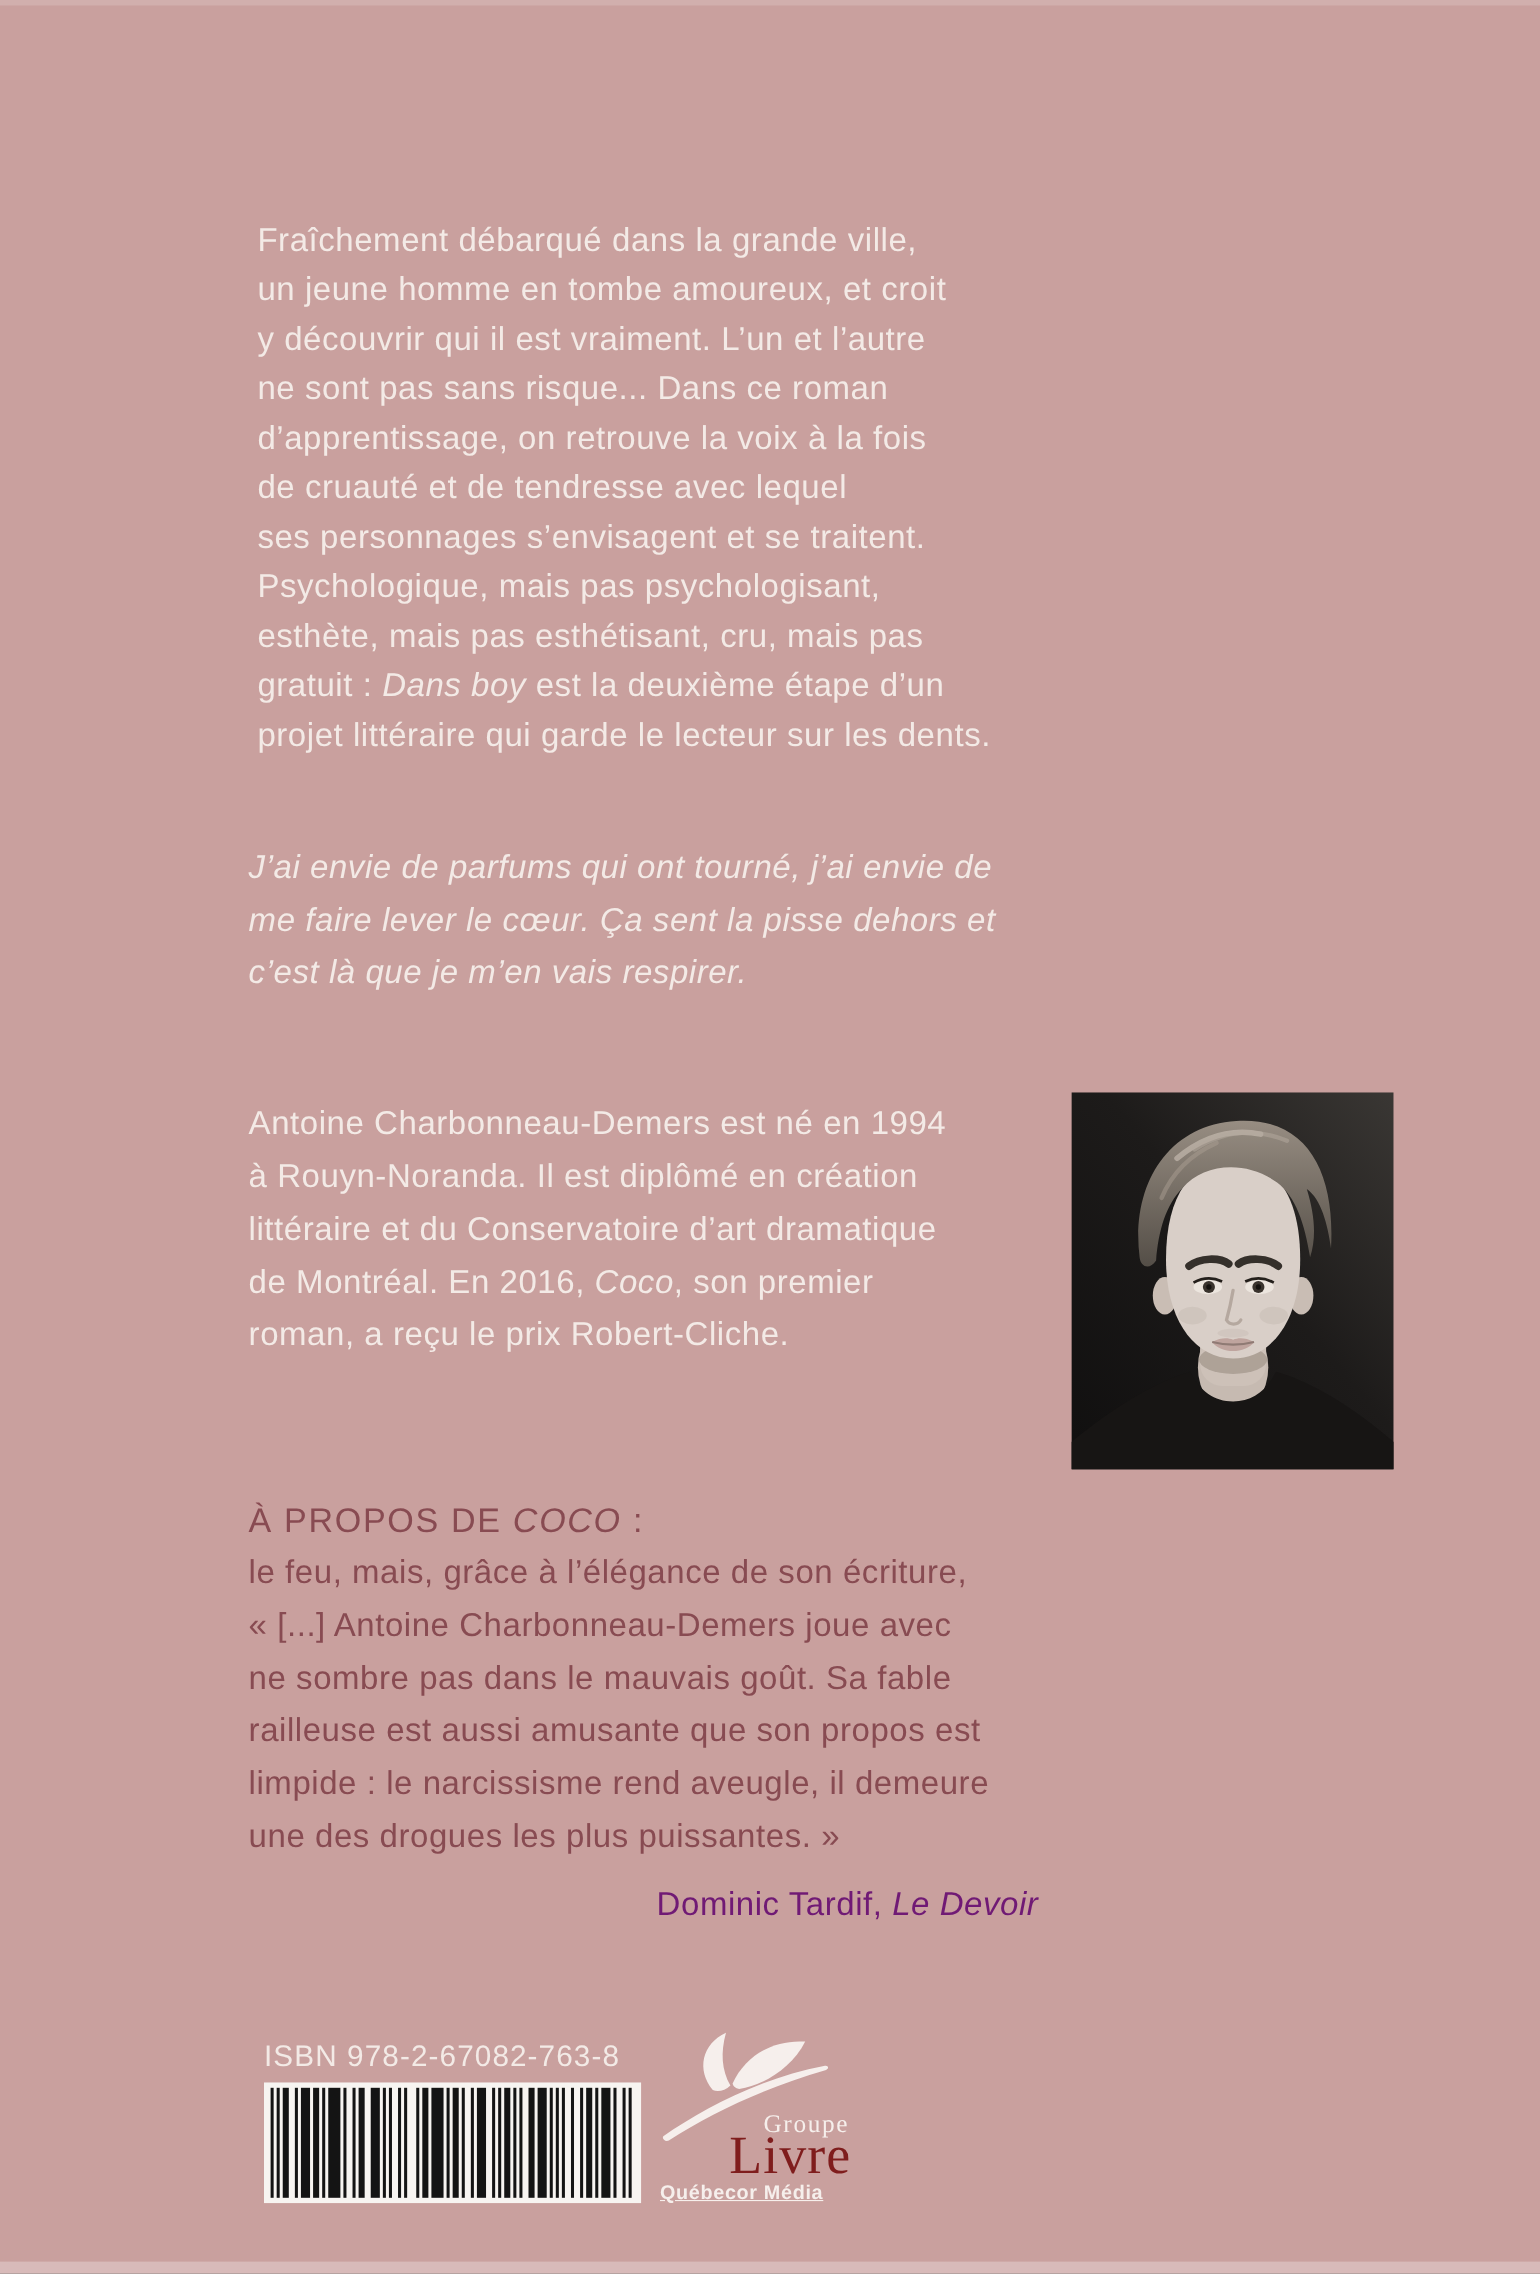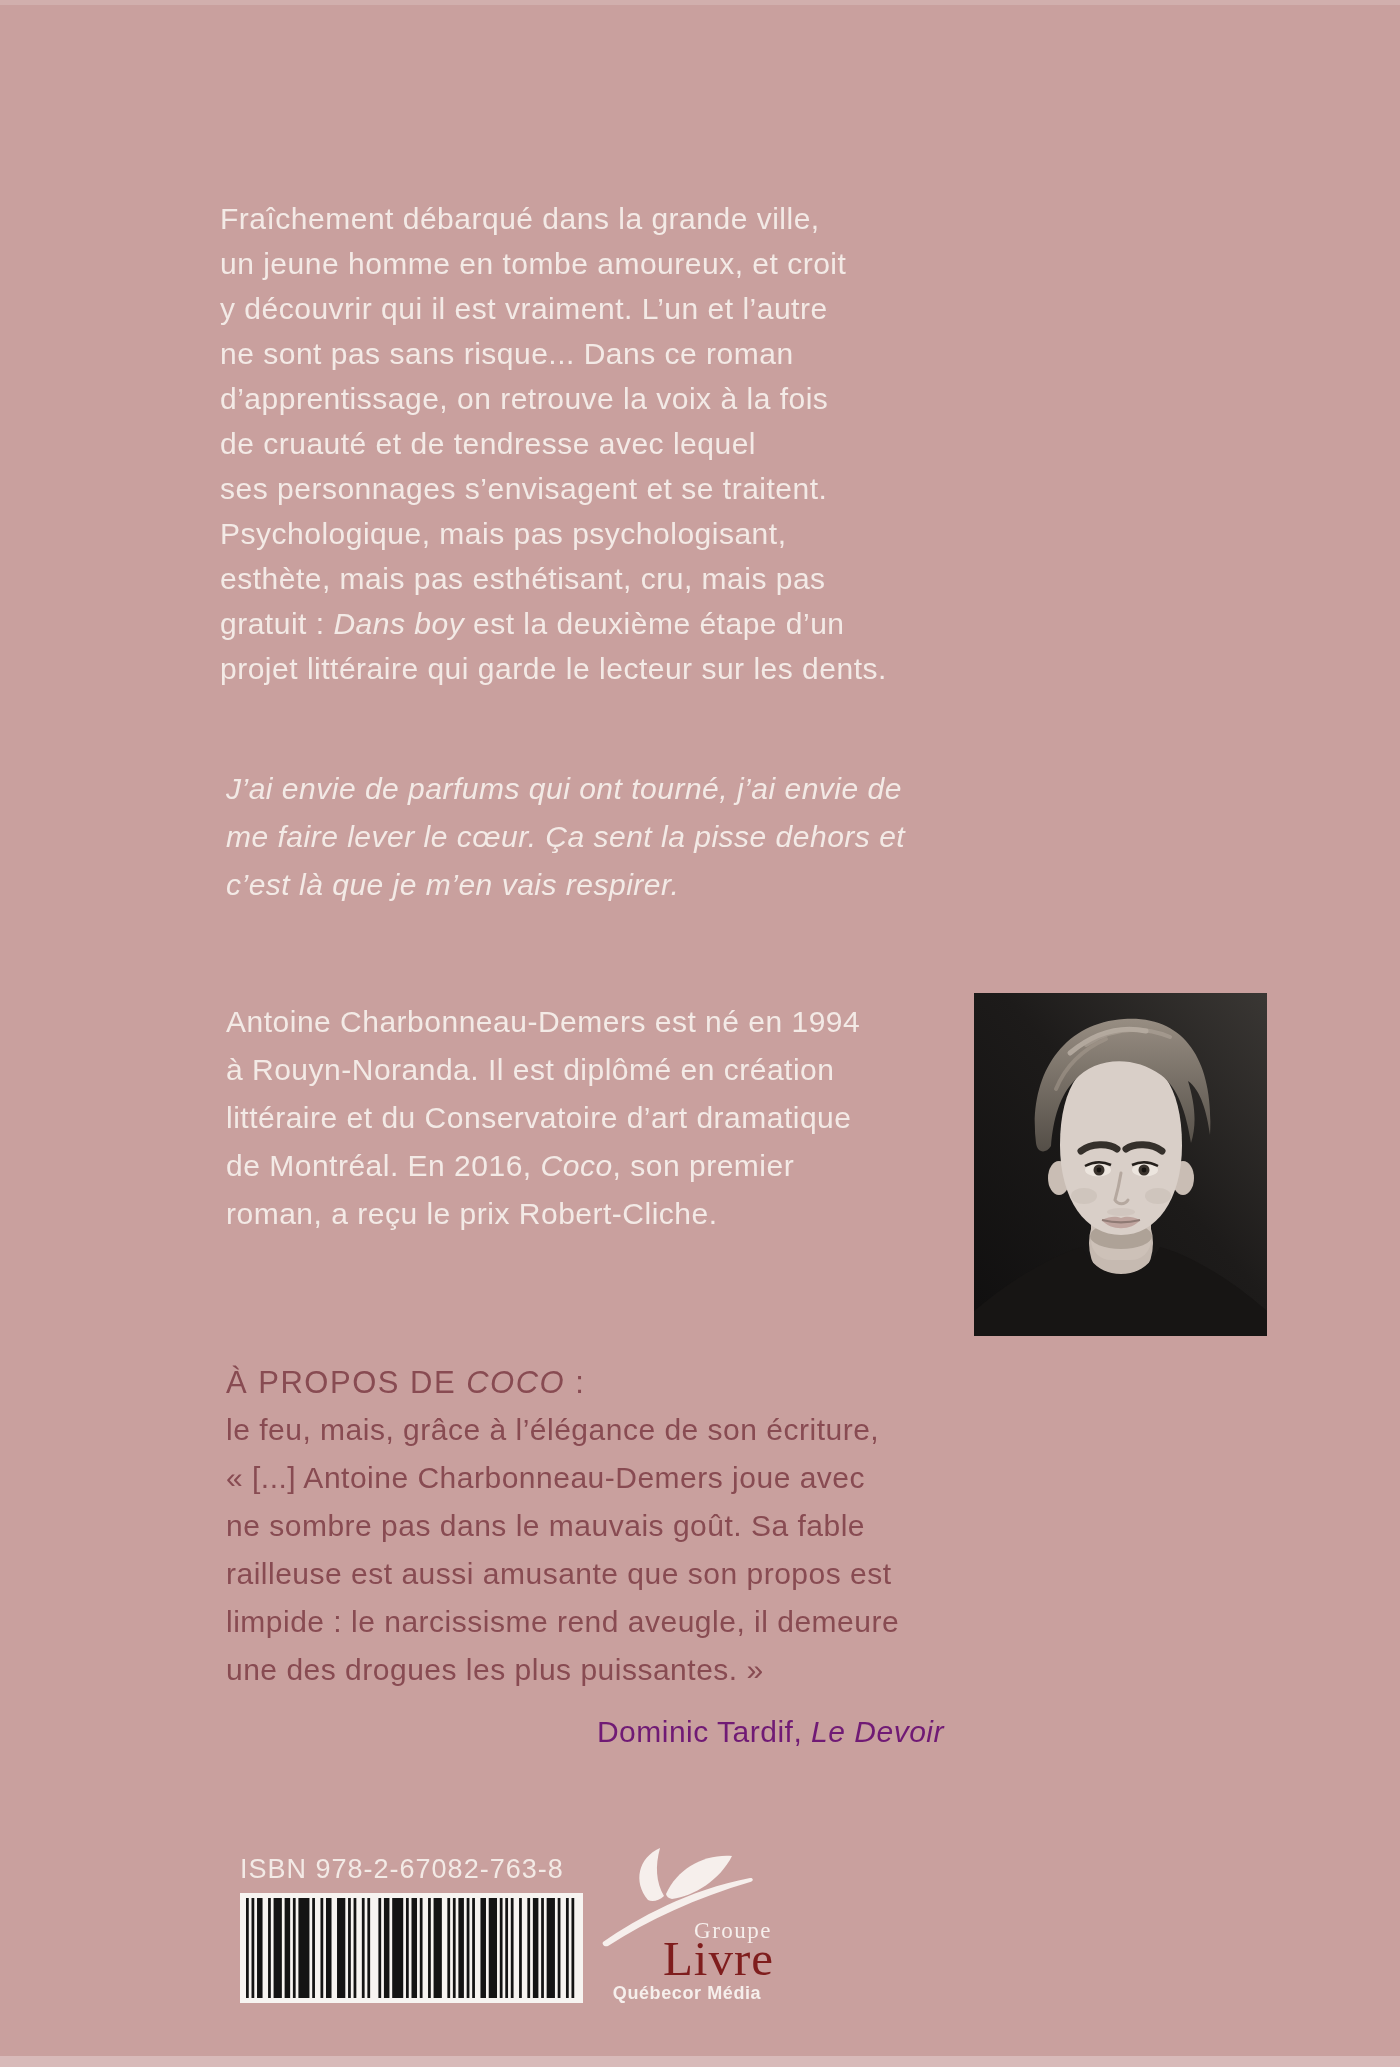--- a/index.html
+++ b/index.html
@@ -9,42 +9,42 @@
     font-family:"Liberation Sans","DejaVu Sans",sans-serif;
   }
   .edge{position:absolute;left:0;width:1400px;pointer-events:none;}
   .edge.top{top:0;height:5px;background:rgba(255,255,255,.16);}
   .edge.bottom{bottom:0;height:11px;background:rgba(255,255,255,.28);}
 
   .txt{position:absolute;color:#f3eae6;font-size:30px;letter-spacing:.5px;font-weight:400;}
   .txt .tl{white-space:nowrap;}
   .it{font-style:italic;}
 
-  .synopsis{left:220px;top:196px;line-height:45px;}
+  .synopsis{left:234px;top:196px;line-height:45px;}
   .pull-quote{left:226px;top:765px;line-height:48px;font-style:italic;}
   .bio{left:226px;top:998px;line-height:48px;}
 
   .photo{position:absolute;left:974px;top:993px;width:293px;height:343px;display:block;}
 
   .heading{left:226px;top:1352px;font-size:31px;letter-spacing:1.5px;color:#884b52;line-height:40px;margin-top:11px;}
   .review{left:226px;top:1406px;line-height:48px;color:#884b52;}
   .attribution{left:226px;top:1712px;width:718px;text-align:right;color:#701a75;line-height:40px;}
 
   .isbn{left:240px;top:1853px;font-size:27px;letter-spacing:1px;line-height:32px;}
   .barcode{position:absolute;left:240px;top:1893px;width:343px;height:110px;display:block;}
 
   .leaf{position:absolute;left:600px;top:1846px;width:180px;height:102px;display:block;}
   .logo-groupe{position:absolute;left:600px;top:1919px;width:172px;text-align:right;
     font-family:"Liberation Serif","DejaVu Serif",serif;font-size:23px;letter-spacing:1.5px;
     color:#f6efec;line-height:24px;}
   .logo-livre{position:absolute;left:600px;top:1934px;width:174px;text-align:right;
     font-family:"Liberation Serif","DejaVu Serif",serif;font-size:49px;letter-spacing:1px;
     color:#7f1d1d;line-height:50px;}
-  .logo-media{position:absolute;left:600px;top:1982px;width:174px;text-align:center;
-    font-size:18px;font-weight:bold;letter-spacing:.6px;color:#f6efec;line-height:22px;}
+  .logo-media{position:absolute;left:600px;top:1982px;width:174px;text-align:left;
+    font-size:18px;font-weight:bold;letter-spacing:.6px;color:#f6efec;line-height:22px;text-decoration:underline;}
 </style>
 </head>
 <body>
 
 <div class="cover">
 
   <div class="edge top"></div>
 
   <div class="txt synopsis">
       <div class="tl"><span>Fraîchement débarqué dans la grande ville,</span></div>

